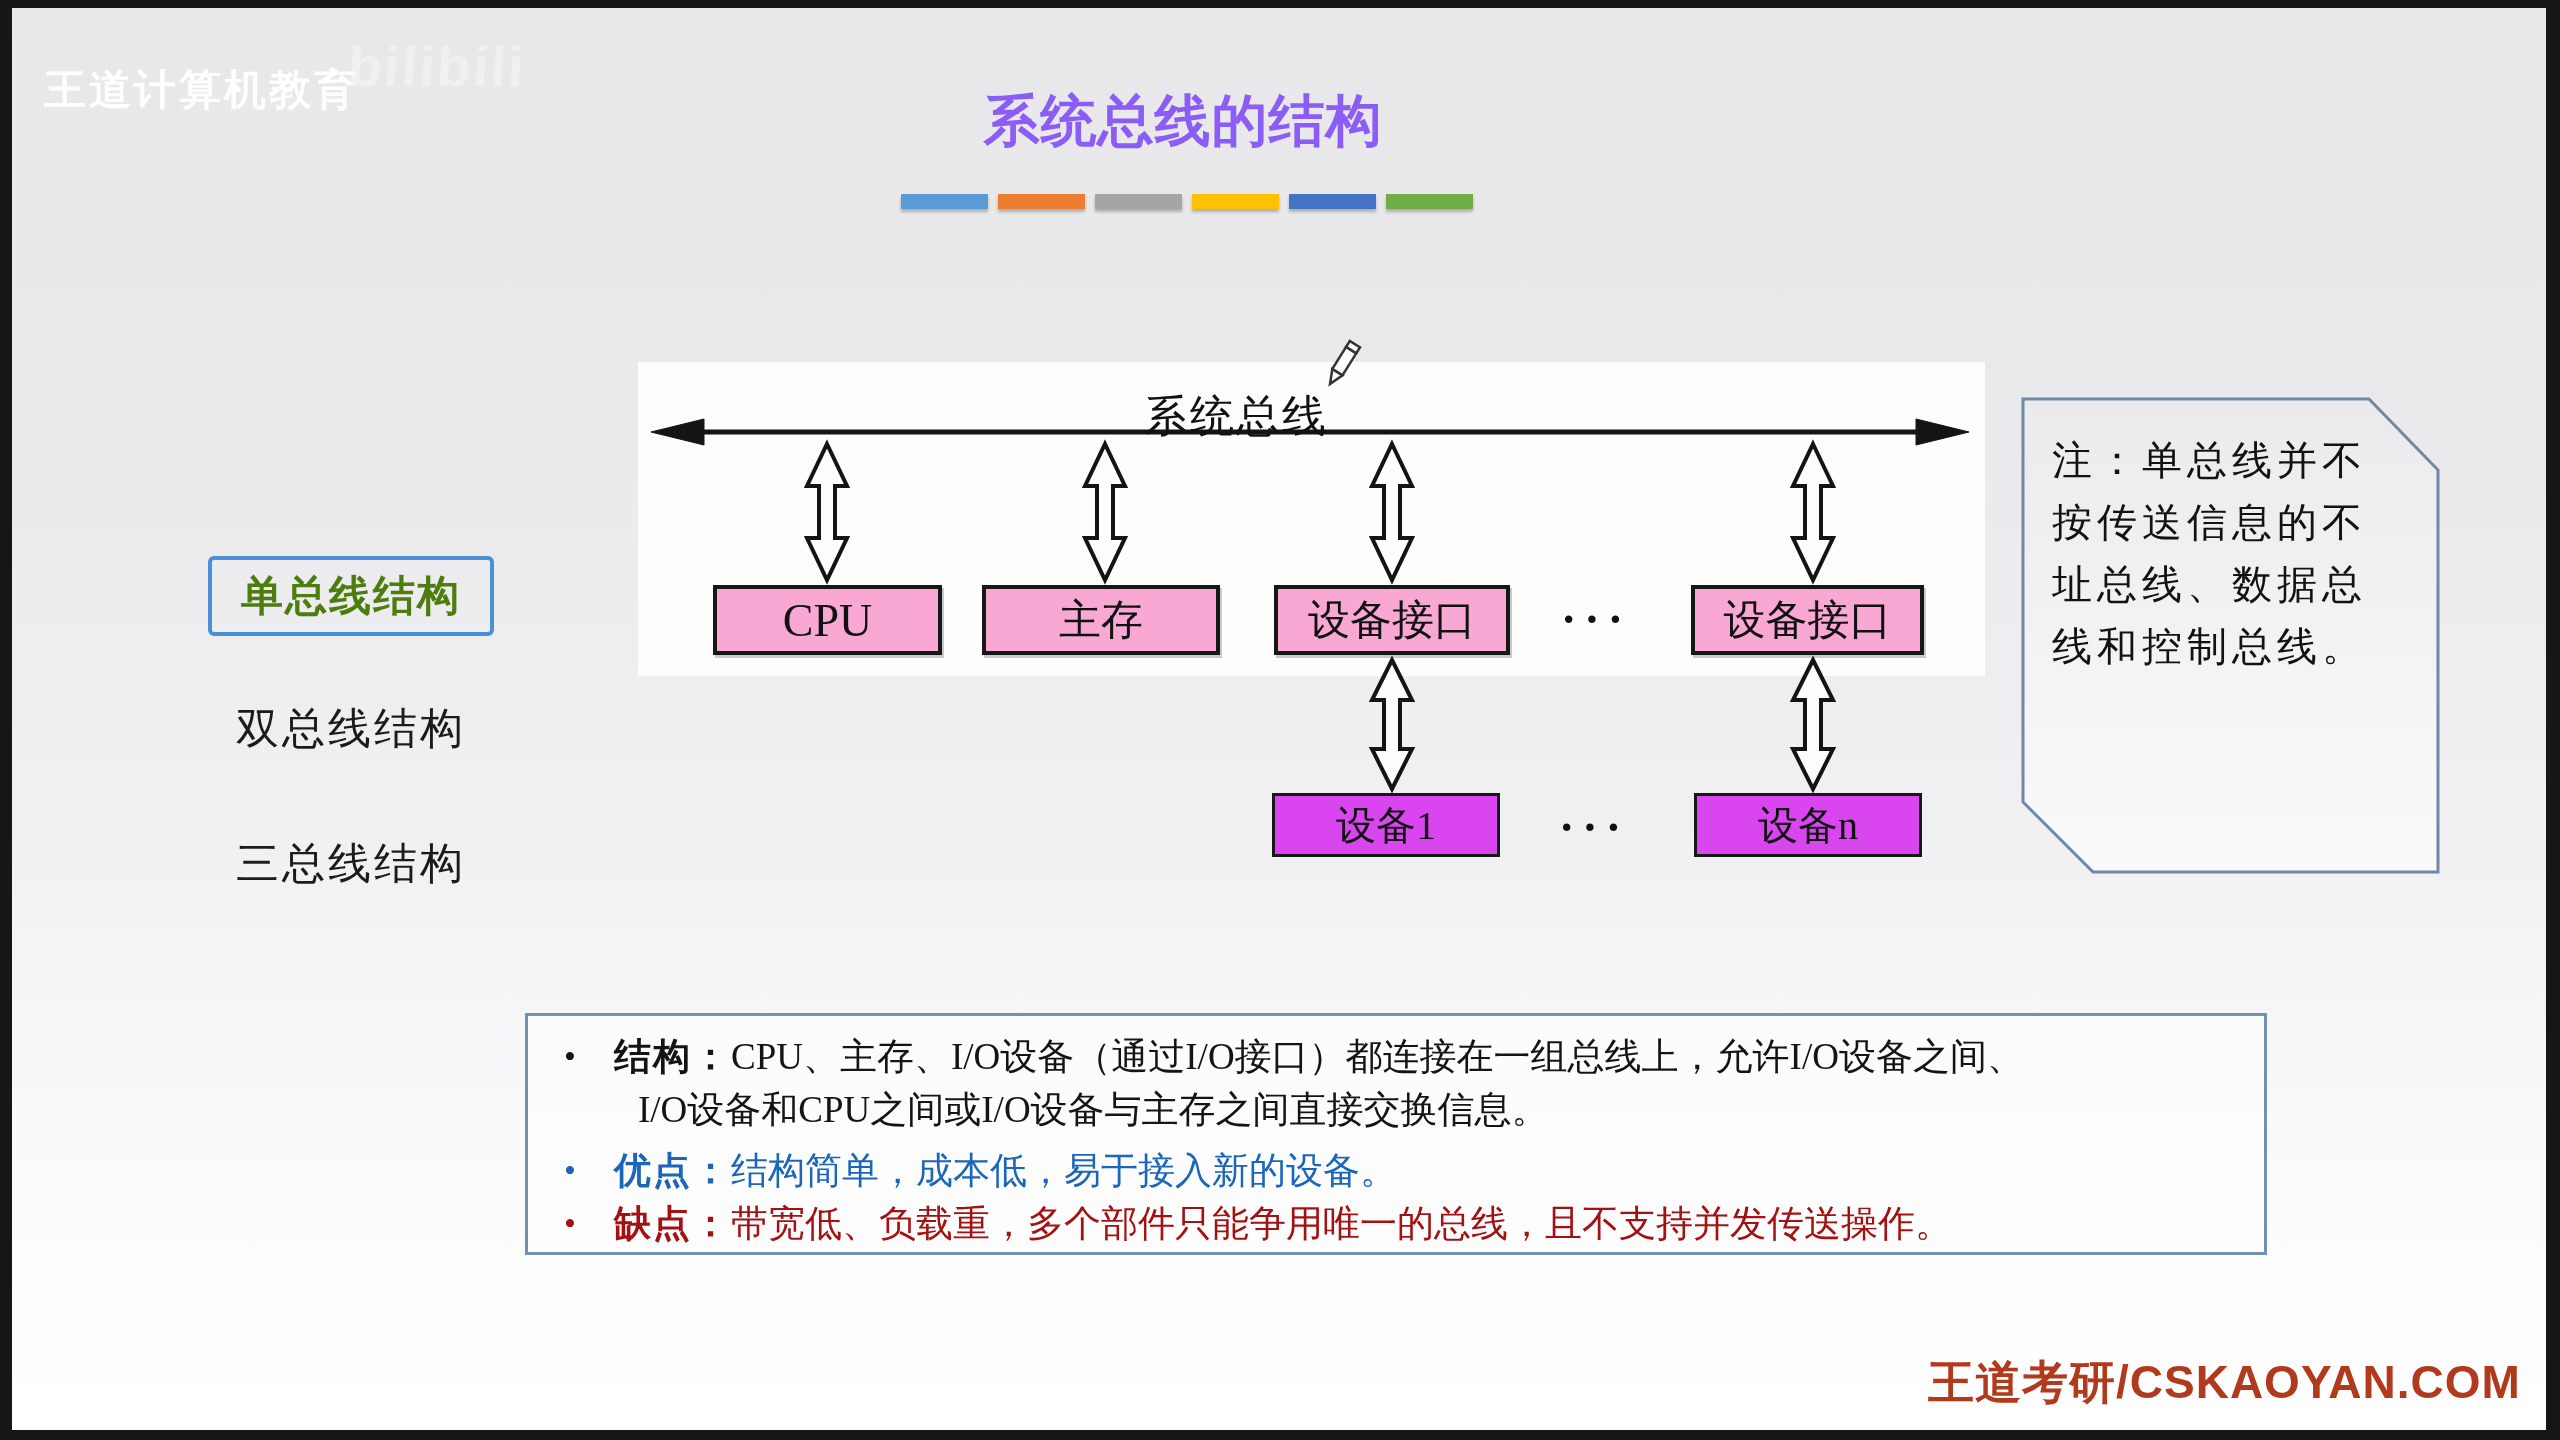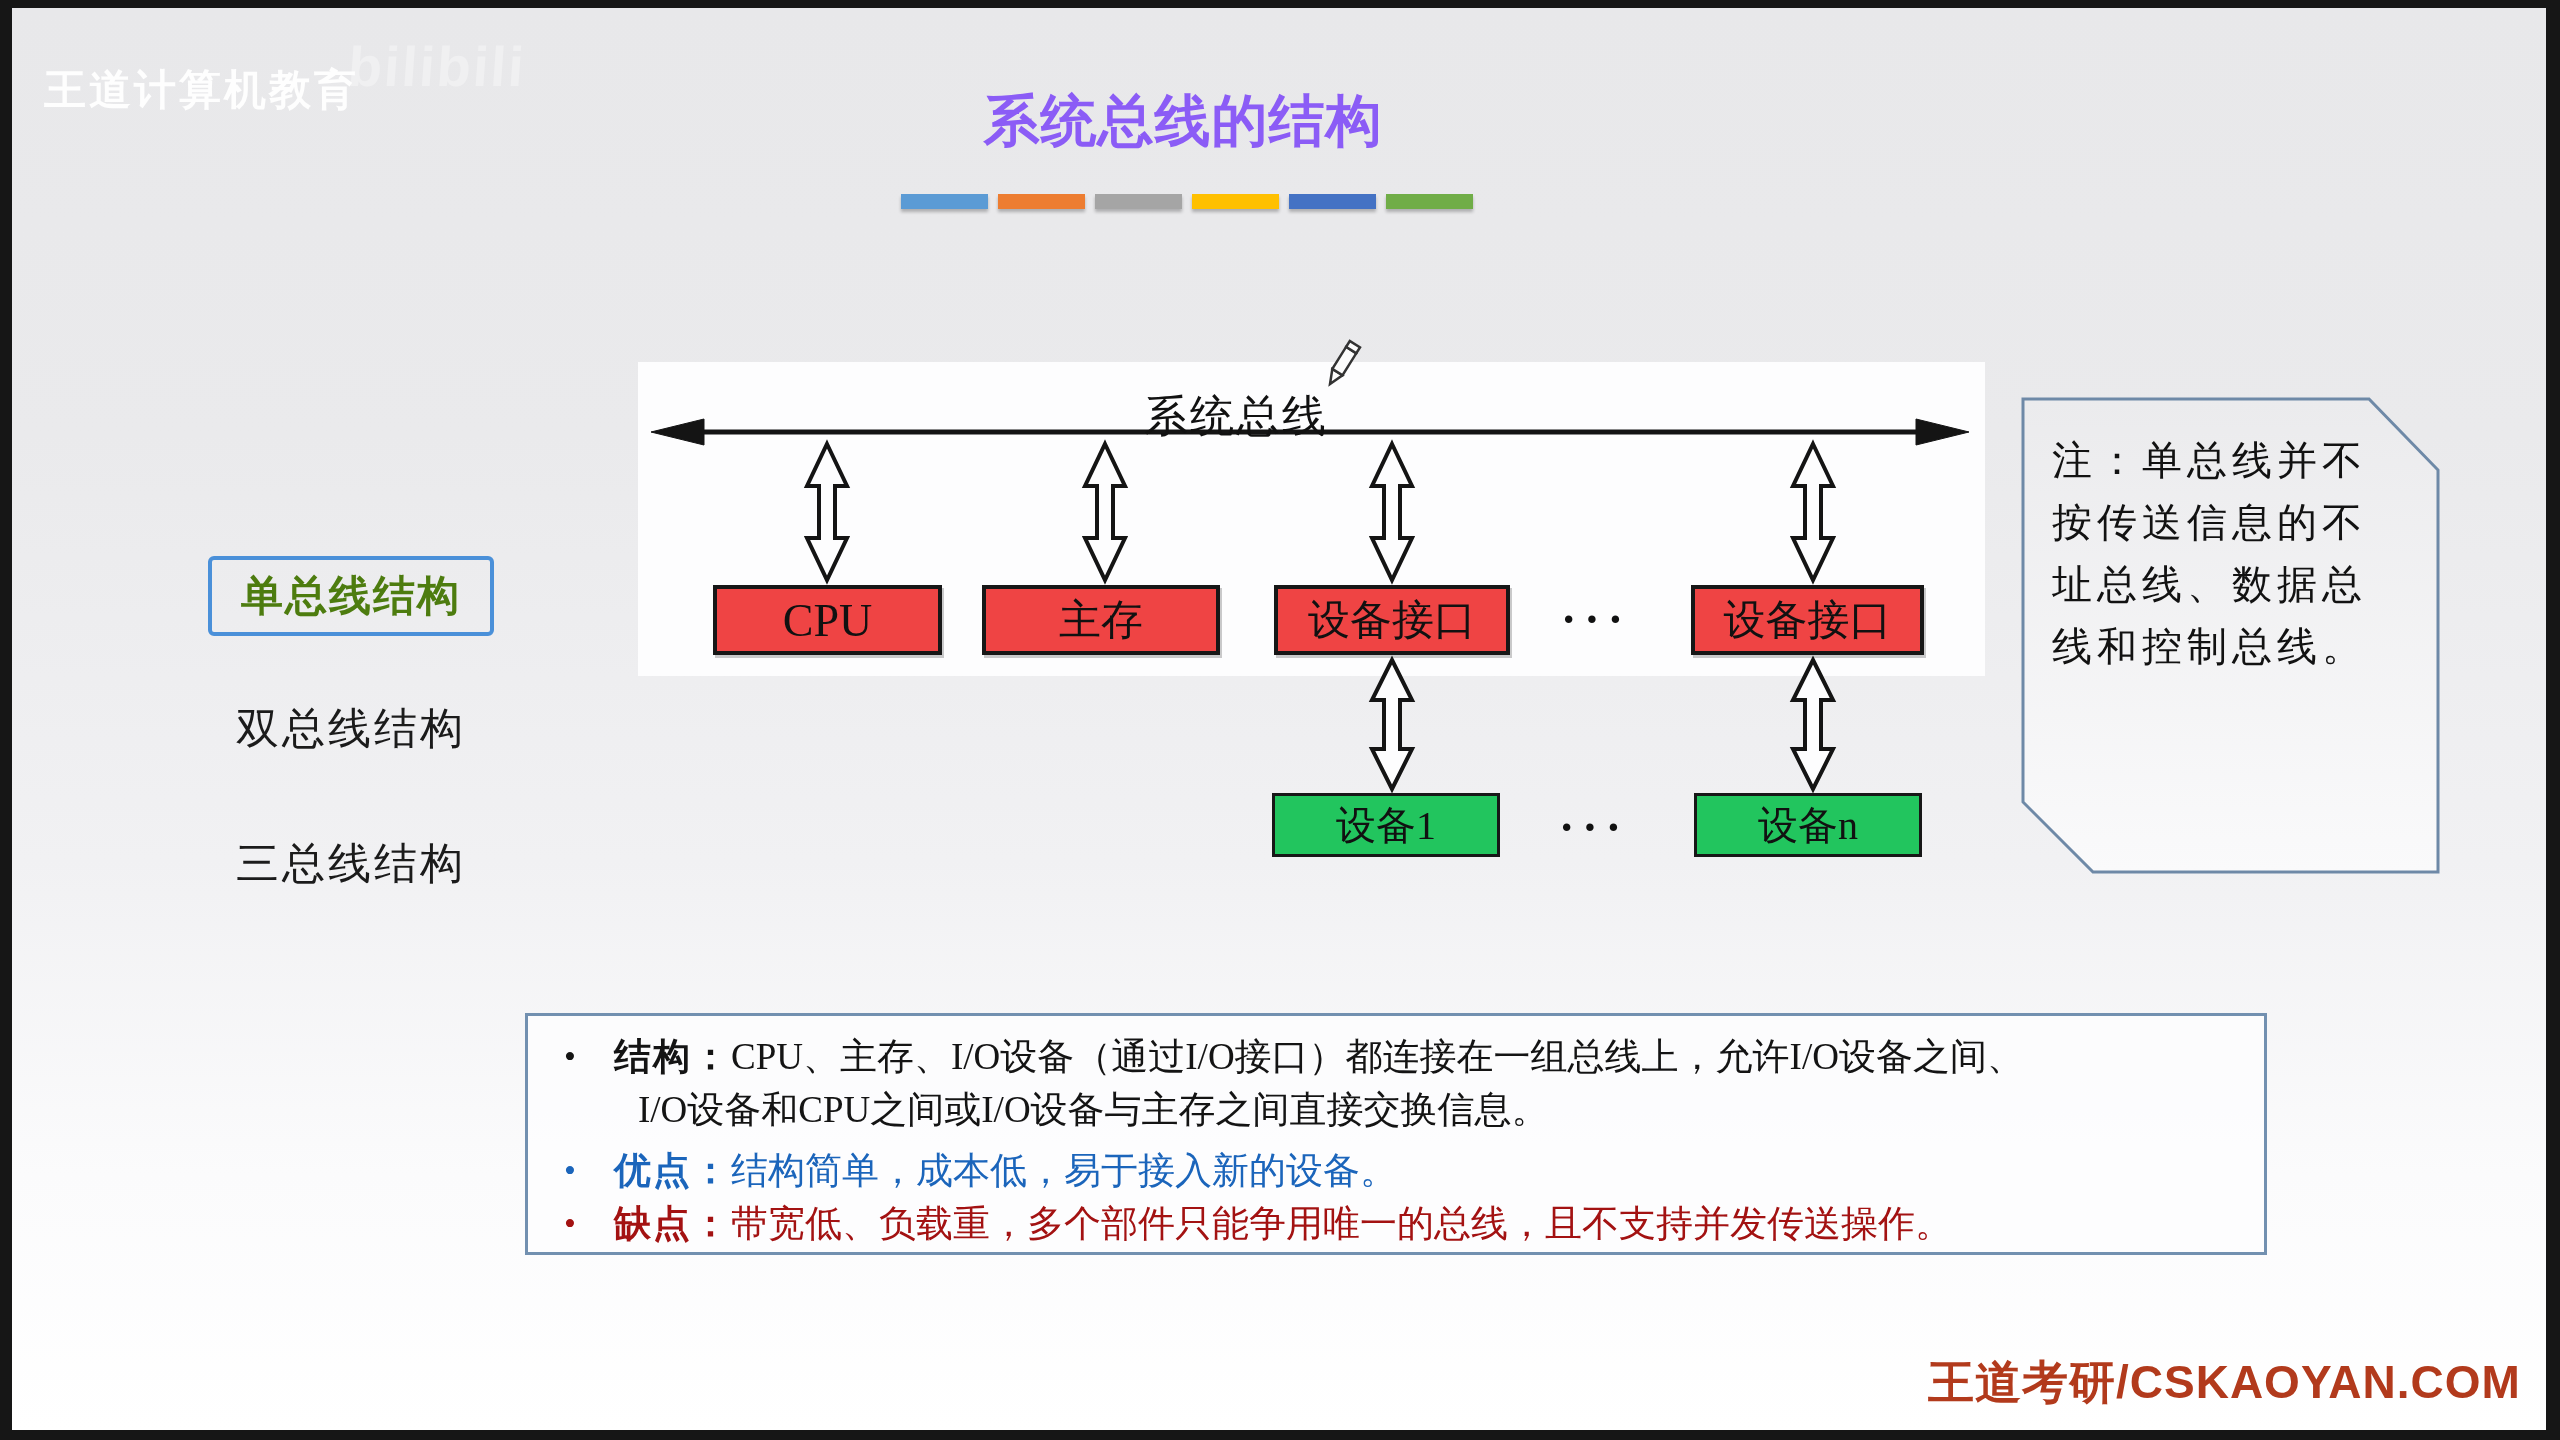--- a/index.html
+++ b/index.html
@@ -17,24 +17,24 @@
   .title{left:883px;top:84px;width:600px;text-align:center;font-size:56px;font-weight:bold;
     color:#8b5cf6;letter-spacing:1px;}
   .dashes{left:901px;top:194px;display:flex;gap:10px;}
   .dash{width:87px;height:15px;box-shadow:0 3px 3px rgba(0,0,0,0.25);}
   
   .sel-box{left:208px;top:556px;width:286px;height:80px;border:4px solid #4A90D9;border-radius:6px;
     display:flex;align-items:center;justify-content:center;box-sizing:border-box;}
   .sel-box span{font-size:42px;font-weight:bold;color:#4d7c0f;letter-spacing:2px;}
   .side-item{left:188px;width:326px;text-align:center;font-size:43px;color:#1b1b1b;letter-spacing:3px;}
   
-  .combox{border:4px solid #171717;background:#ef4444;box-sizing:border-box;
+  .combox{border:4px solid #171717;background:#f9a8d4;box-sizing:border-box;
     display:flex;align-items:center;justify-content:center;font-size:42px;color:#111;
     box-shadow:2px 3px 0 rgba(20,20,20,0.22);}
-  .devbox{border:3px solid #171717;background:#22c55e;box-sizing:border-box;
+  .devbox{border:3px solid #171717;background:#d946ef;box-sizing:border-box;
     display:flex;align-items:center;justify-content:center;font-size:40px;color:#111;}
   .cpu{font-size:46px;}
   .buslabel{left:1126px;top:374px;width:220px;text-align:center;font-size:44px;color:#111;letter-spacing:2px;margin-top:13px;}
   .dots{width:100px;text-align:center;font-size:46px;font-weight:900;color:#111;letter-spacing:8px;
     display:flex;align-items:center;justify-content:center;height:62px;}
   
   .note-text{left:2052px;top:430px;width:372px;}
   .note-text div{font-size:40px;line-height:62px;color:#121212;letter-spacing:5px;white-space:nowrap;}
   
   .bottom-box{left:525px;top:1013px;width:1742px;height:242px;border:3px solid #7290B0;

